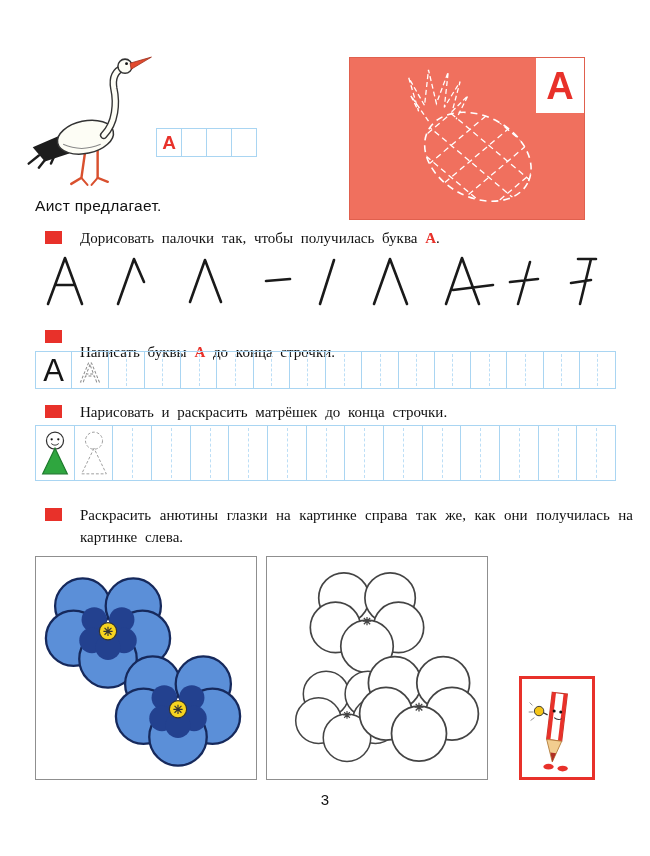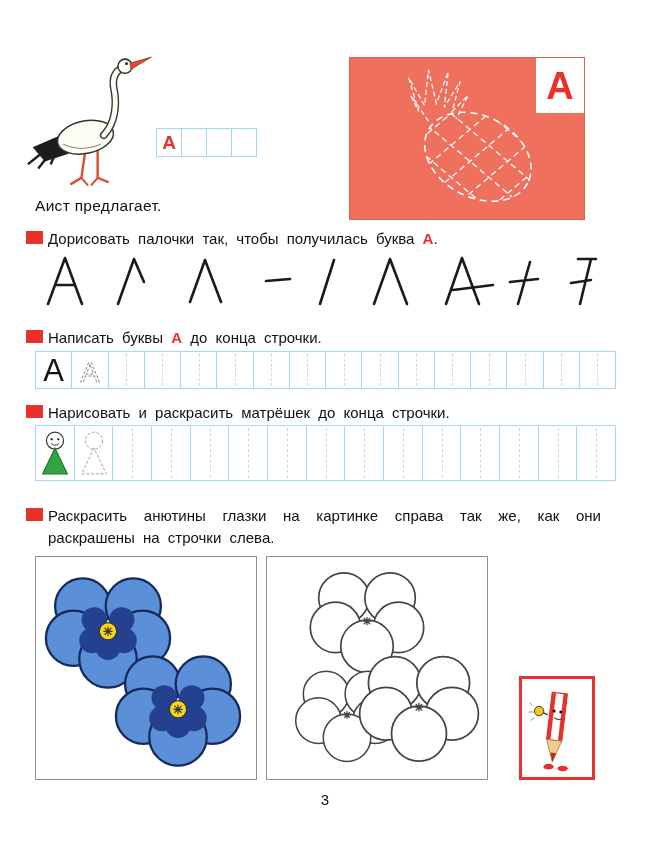--- a/index.html
+++ b/index.html
@@ -17,25 +17,25 @@
   .card{position:absolute;left:349px;top:57px;width:236px;height:163px;
         background:var(--card-coral);border:1px solid #e0604e;box-sizing:border-box;}
   .card svg{position:absolute;left:0;top:0;}
   .corner-box{position:absolute;right:0;top:0;width:48px;height:55px;background:#fff;
         display:flex;align-items:center;justify-content:center;}
   .corner-letter{color:var(--accent-red);font-weight:bold;font-size:38px;line-height:1;}
 
   .caption{position:absolute;left:35px;top:197px;font-size:15.5px;font-weight:normal;letter-spacing:.3px;}
 
   
-  .task-line{position:absolute;left:26px;display:flex;gap:5px;}
+  .task-line{position:absolute;left:45px;display:flex;gap:18px;font-family:Liberation Serif, serif;}
   .bullet{width:17px;height:13px;background:var(--accent-red);margin-top:3px;flex:none;}
   .task-text{font-size:15px;line-height:1.45;text-align:justify;word-spacing:4px;}
   .t1{top:228px;} .t1 .task-text{width:548px;}
-  .t2{top:327px;} .t2 .task-text{width:548px;}
+  .t2{top:327px;} .t2 .task-text{width:548px;margin-top:15px;}
   .t3{top:402px;} .t3 .task-text{width:548px;}
   .t4{top:505px;} .t4 .task-text{width:553px;}
   .red-letter{color:var(--accent-red);font-weight:bold;}
 
   .strokes{position:absolute;left:38px;top:252px;width:575px;height:62px;}
 
   .wrow{position:absolute;left:35px;width:581px;display:flex;}
   .row2{top:351px;height:38px;}
   .row3{top:425px;height:56px;}
   .cell{flex:1;border:1px solid var(--cell-blue);margin-left:-1px;position:relative;
@@ -196,21 +196,21 @@
     <div class="cell guide"></div>
     <div class="cell guide"></div>
     <div class="cell guide"></div>
     <div class="cell guide"></div>
     <div class="cell guide"></div>
     <div class="cell guide"></div>
   </div>
 
   <div class="task-line t4">
     <div class="bullet"></div>
-    <div class="task-text">Раскрасить анютины глазки на картинке справа так же, как они раскрашены на строчки слева.</div>
+    <div class="task-text">Раскрасить анютины глазки на картинке справа так же, как они получилась на картинке слева.</div>
   </div>
 
   <div class="pic-box pic-left">
     <svg viewBox="0 0 220 222" width="220" height="222">
       <g transform="translate(72,72) scale(1.15)">
         <g style="fill:var(--pansy-blue)" stroke="#16295c" stroke-width="2">
           <circle cx="-22" cy="-20" r="24"></circle>
             <circle cx="22" cy="-20" r="24"></circle>
           <circle cx="-30" cy="8" r="24"></circle>
             <circle cx="30" cy="8" r="24"></circle>

